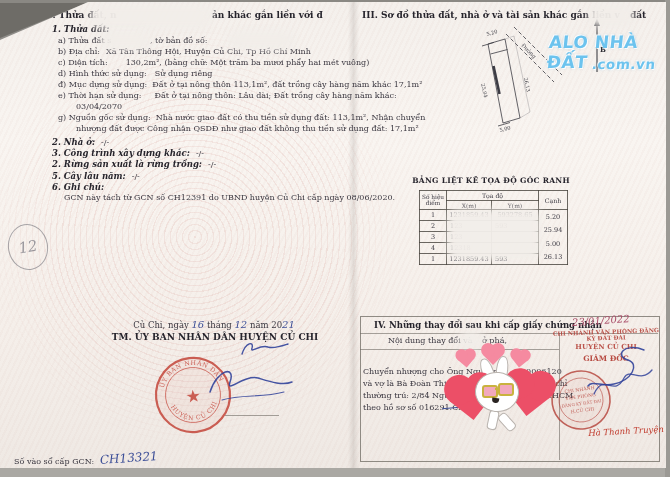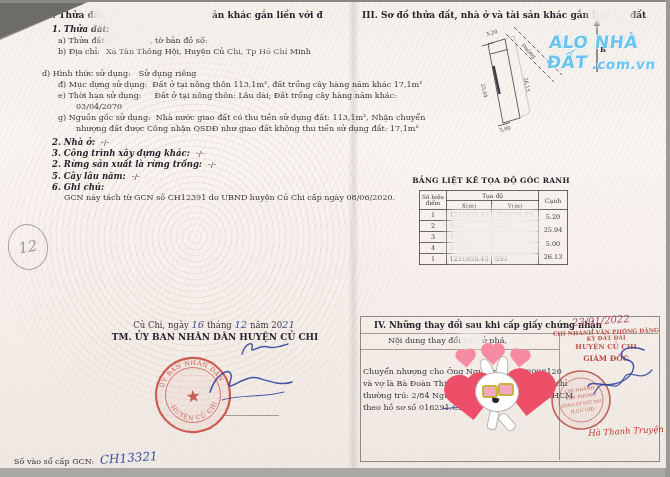--- a/index.html
+++ b/index.html
@@ -63,21 +63,22 @@
   <div class="blur" style="left:94px;top:6px;width:114px;height:17px"></div>
 
   <div class="t bi" style="left:52px;top:22px;font-size:8.5px">1. Thửa đất:</div>
 
   <div class="t" style="left:58px;top:34px">a) Thửa đất s</div>
   <div class="t" style="left:150px;top:34px">, tờ bản đồ số:</div>
   <div class="blur" style="left:104px;top:33px;width:44px;height:10px"></div>
   <div class="blur" style="left:232px;top:33px;width:58px;height:10px"></div>
 
   <div class="t" style="left:58px;top:45px"><span>b) Địa chỉ:</span><span style="margin-left:6px">Xã Tân Thông Hội, Huyện Củ Chi, Tp Hồ Chí Minh</span></div>
-  <div class="t" style="left:42px;top:67px"><span>d) Hình thức sử dụng:</span><span style="margin-left:8px">Sử dụng riêng</span></div>
+  <div class="t" style="left:58px;top:56px"><span>c) Diện tích:</span><span style="margin-left:18px">130,2m², (bằng chữ: Một trăm ba mươi phẩy hai mét vuông)</span></div>
+  <div class="t" style="left:58px;top:67px"><span>d) Hình thức sử dụng:</span><span style="margin-left:8px">Sử dụng riêng</span></div>
   <div class="t" style="left:58px;top:78px"><span>đ) Mục dựng sử dụng:</span><span style="margin-left:5px">Đất ở tại nông thôn 113,1m², đất trồng cây hàng năm khác 17,1m²</span></div>
   <div class="t" style="left:58px;top:89px"><span>e) Thời hạn sử dụng:</span><span style="margin-left:13px">Đất ở tại nông thôn: Lâu dài; Đất trồng cây hàng năm khác:</span></div>
   <div class="t" style="left:76px;top:100px">03/04/2070</div>
   <div class="t" style="left:58px;top:111px"><span>g) Nguồn gốc sử dụng:</span><span style="margin-left:5px">Nhà nước giao đất có thu tiền sử dụng đất: 113,1m², Nhận chuyển</span></div>
   <div class="t" style="left:76px;top:122px">nhượng đất được Công nhận QSDĐ như giao đất không thu tiền sử dụng đất: 17,1m²</div>
 
   <div class="t" style="left:52px;top:135px"><span class="bi" style="font-size:8.5px">2. Nhà ở:</span><span style="margin-left:6px">-/-</span></div>
   <div class="t" style="left:52px;top:146px"><span class="bi" style="font-size:8.5px">3. Công trình xây dựng khác:</span><span style="margin-left:6px">-/-</span></div>
   <div class="t" style="left:52px;top:157px"><span class="bi" style="font-size:8.5px">2. Rừng sản xuất là rừng trồng:</span><span style="margin-left:6px">-/-</span></div>
   <div class="t" style="left:52px;top:169px"><span class="bi" style="font-size:8.5px">5. Cây lâu năm:</span><span style="margin-left:6px">-/-</span></div>

